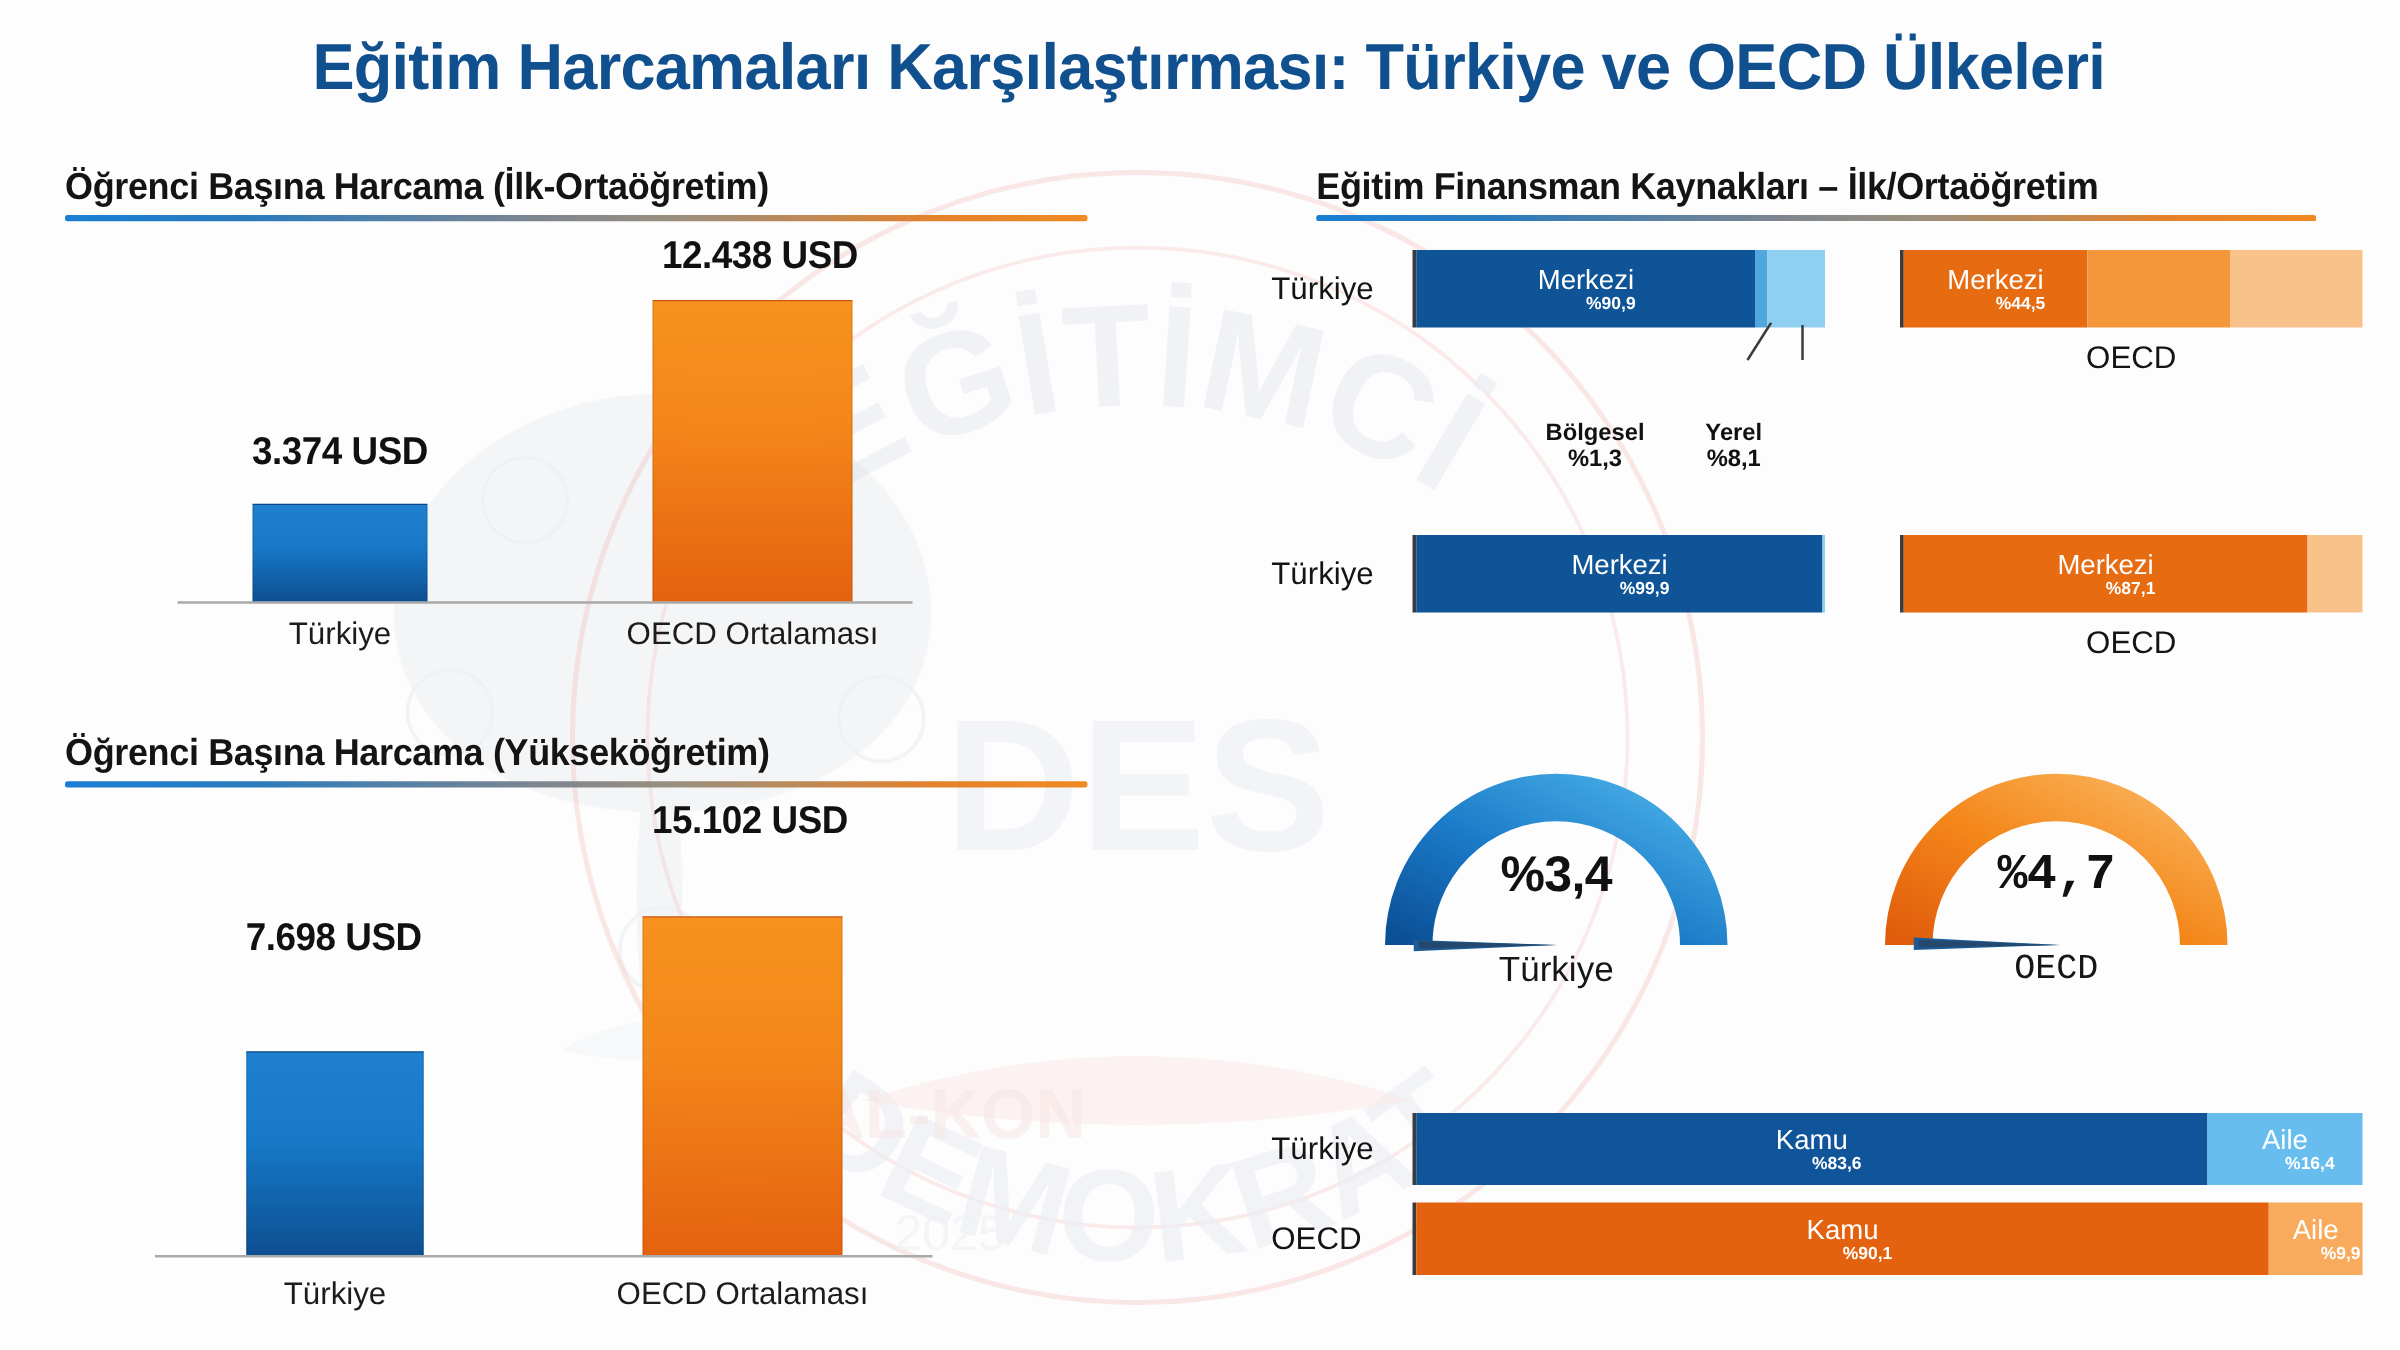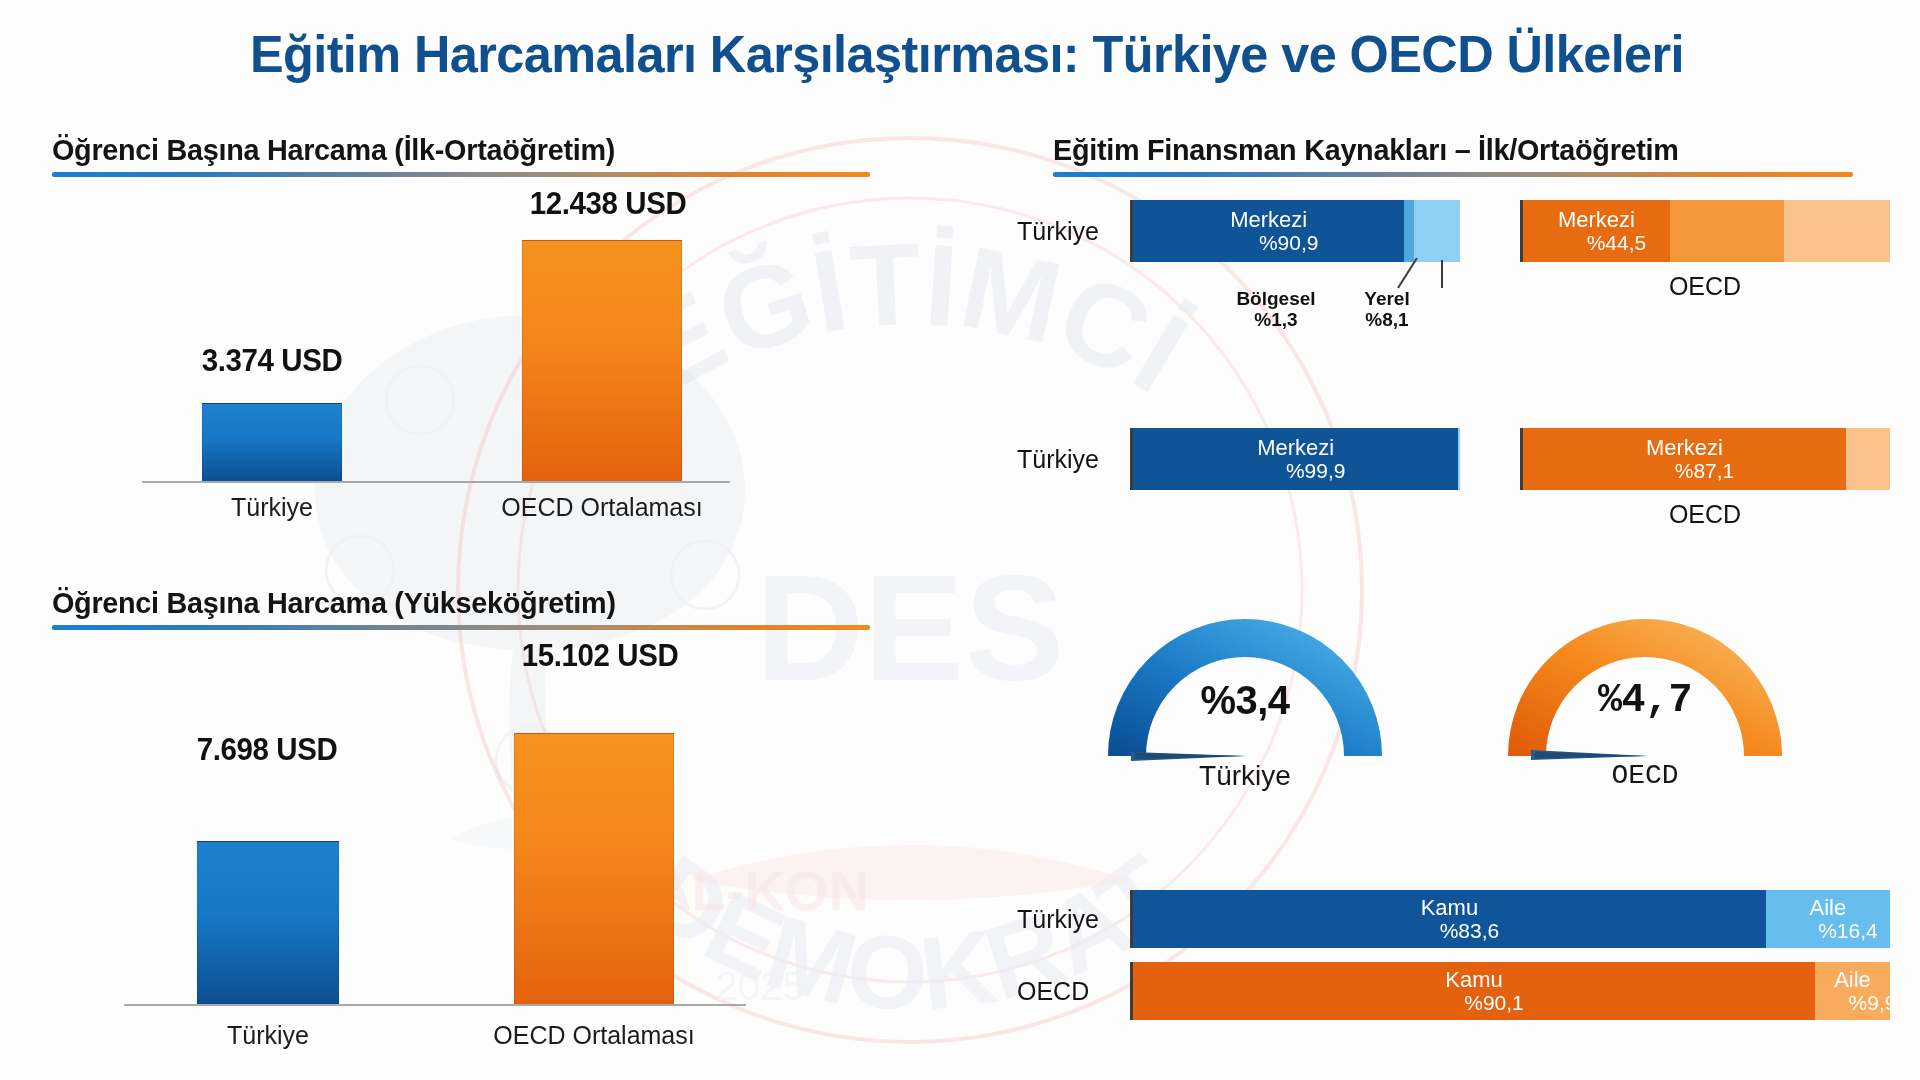--- a/index.html
+++ b/index.html
@@ -128,38 +128,38 @@
     justify-content: center;
     overflow: visible;
   }
   .seg-name {
     font-size: 22px;
     color: #ffffff;
     line-height: 1.05;
     white-space: nowrap;
   }
   .seg-val {
-    font-size: 21px;
-    font-weight: normal;
+    font-size: 14px;
+    font-weight: bold;
     color: #ffffff;
     line-height: 1.1;
     white-space: nowrap;
     margin-left: 40px;
   }
   .callout {
     position: absolute;
     font-size: 19px;
     font-weight: bold;
     color: #111;
     text-align: center;
     line-height: 1.12;
     white-space: nowrap;
     z-index: 6;
   }
-  .callout .cname { font-weight: bold; }
+  .callout .cname { font-weight: bold; margin-top: 48px; }
   .leader { position: absolute; z-index: 5; }
 
   
   .gauge { position: absolute; z-index: 4; }
   .gauge-value {
     position: absolute;
     width: 100%;
     text-align: center;
     font-size: 40px;
     font-weight: bold;

